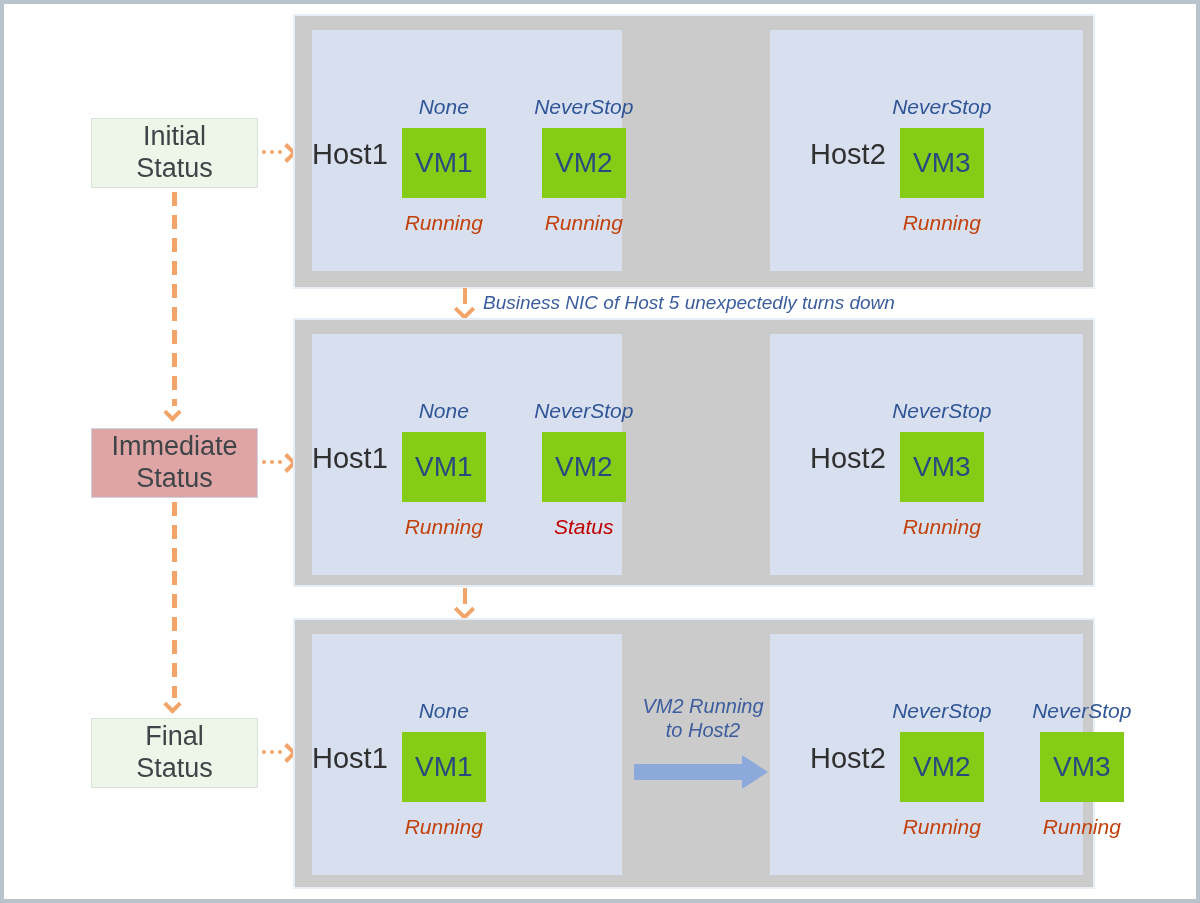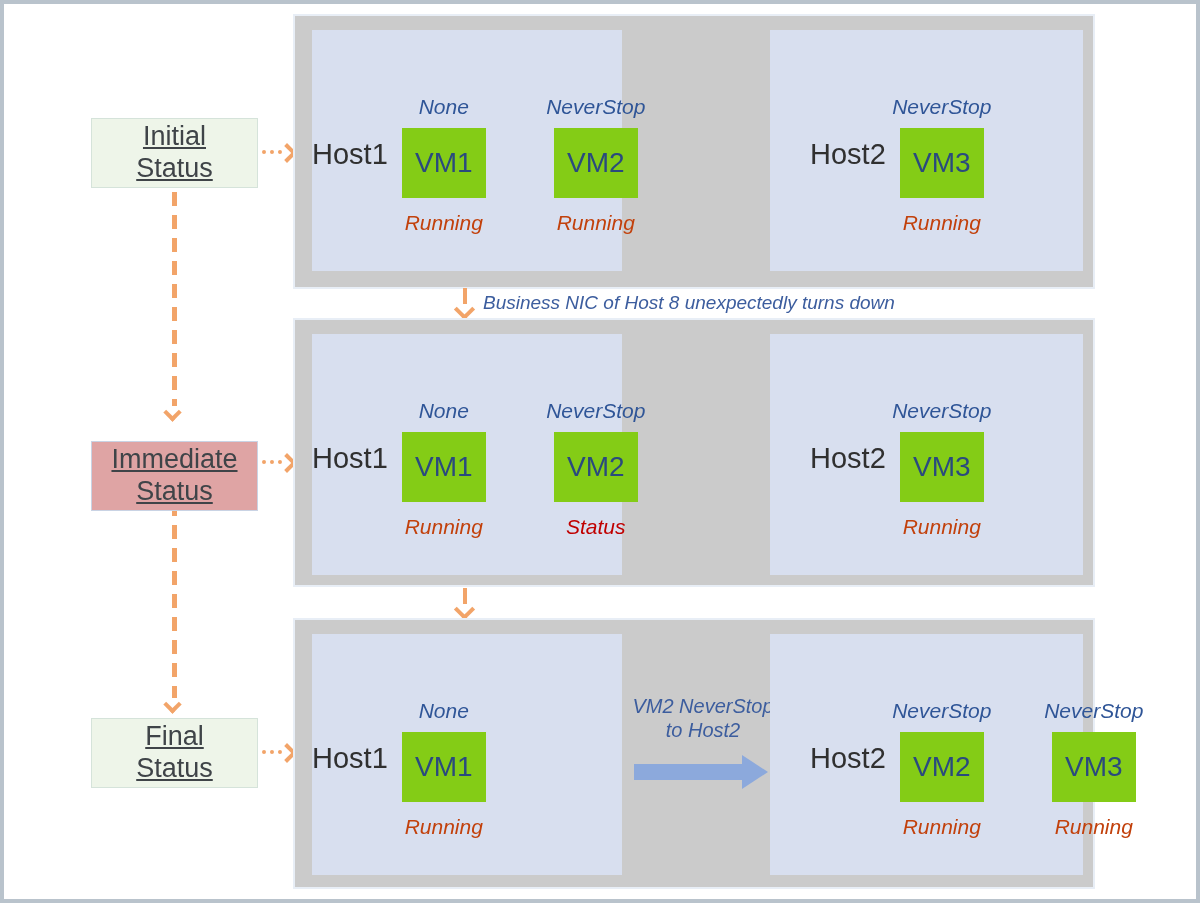--- a/index.html
+++ b/index.html
@@ -29,26 +29,25 @@
     height: 70px;
     display: flex;
     align-items: center;
     justify-content: center;
     text-align: center;
     font-size: 27px;
     line-height: 1.18;
     color: #3f4448;
     white-space: pre-line;
     z-index: 5;
-    text-decoration: underline;
   }
   .status-green { background: #eef5e9; border: 1px solid #d5e3da; }
   .status-pink  { background: #dfa4a4; border: 1px solid #c9d3e4; }
   .sb-initial   { top: 118px; }
-  .sb-immediate { top: 441px; }
+  .sb-immediate { top: 428px; }
   .sb-final     { top: 718px; }
 
   .vline {
     position: absolute;
     left: 172px;
     width: 5px;
     background: repeating-linear-gradient(to bottom, #f2a469 0 14px, transparent 14px 23px);
   }
   .vline-1 { top: 192px; height: 214px; }
   .vline-2 { top: 502px; height: 196px; }
@@ -108,21 +107,21 @@
   .host-left  { left: 17px;  width: 310px; }
   .host-right { left: 475px; width: 313px; padding-left: 40px; }
 
   .host-title {
     margin-top: 8px;
     font-size: 29px;
     color: #303030;
   }
   .vm-row {
     display: flex;
-    gap: 40px;
+    gap: 28px;
     margin-top: 29px;
   }
   .vm-group {
     display: flex;
     flex-direction: column;
     align-items: center;
     width: 112px;
   }
   .vm-policy {
     font-style: italic;
@@ -267,21 +266,21 @@
           <div class="vm-box">
             <span>VM3</span>
           </div>
           <div class="vm-status st-green">Running</div>
         </div>
       </div>
     </div>
   </div>
 
   <div class="down-arrow ta-1"></div>
-  <div class="transition-text tt-1">Business NIC of Host 8 unexpectedly turns down</div>
+  <div class="transition-text tt-1">Business NIC of Host 5 unexpectedly turns down</div>
 
   <div class="panel panel-2">
     <div class="host host-left">
       <div class="host-title">Host1</div>
       <div class="vm-row">
         <div class="vm-group">
           <div class="vm-policy">None</div>
           <div class="vm-box">
             <span>VM1</span>
           </div>
@@ -320,21 +319,21 @@
           <div class="vm-policy">None</div>
           <div class="vm-box">
             <span>VM1</span>
           </div>
           <div class="vm-status st-green">Running</div>
         </div>
       </div>
     </div>
 
     <div class="migration">
-      <div class="migration-text">VM2 NeverStop
+      <div class="migration-text">VM2 Running
 to Host2</div>
       <div class="block-arrow">
         <div class="bar"></div>
         <div class="head"></div>
       </div>
     </div>
 
     <div class="host host-right">
       <div class="host-title">Host2</div>
       <div class="vm-row">

